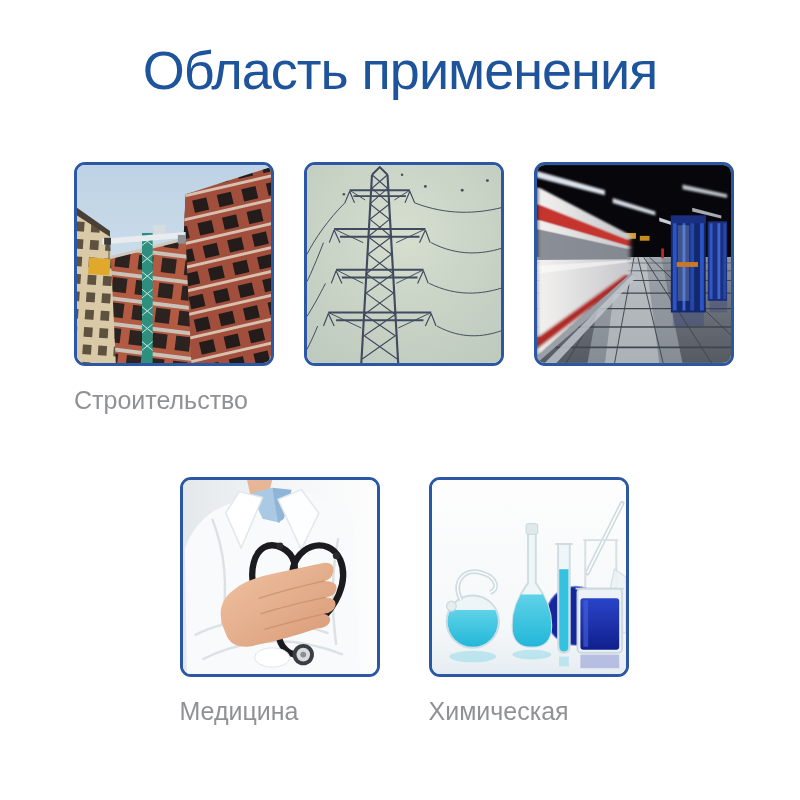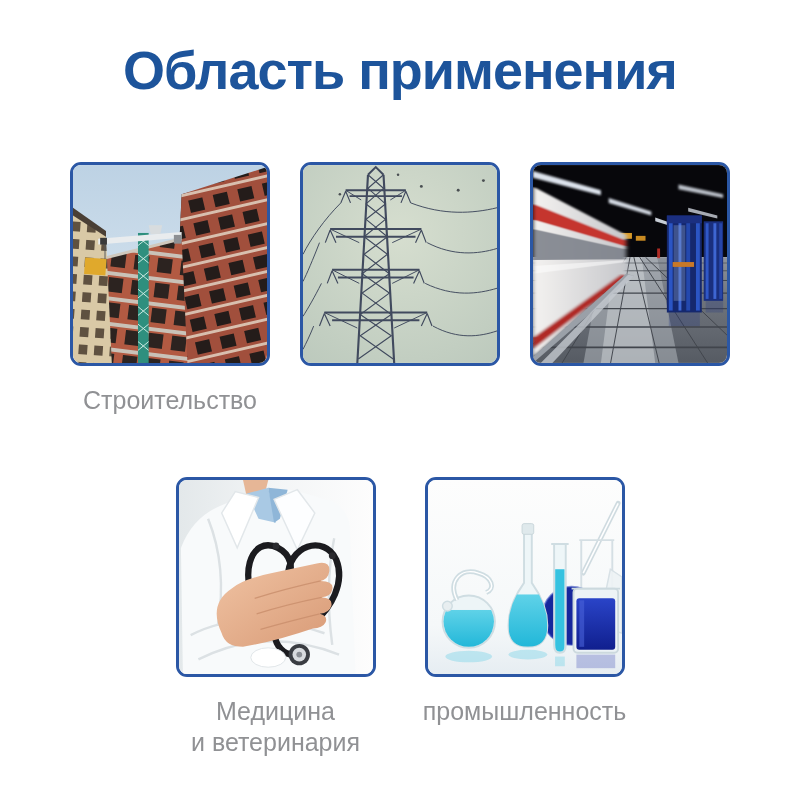--- a/index.html
+++ b/index.html
@@ -1,27 +1,27 @@
 <!DOCTYPE html>
 <html><head>
 <meta charset="utf-8">
 <style>
   * { margin:0; padding:0; box-sizing:border-box; }
   html,body { width:800px; height:800px; }
   body { background:#ffffff; font-family:"Liberation Sans", sans-serif; }
   .slide { position:relative; width:800px; height:800px; background:#ffffff; overflow:hidden; }
   .title {
     position:absolute; top:42px; left:0; width:800px;
-    text-align:center; font-size:54px; line-height:1.05; font-weight:700;
+    text-align:center; font-size:54px; line-height:1.05; font-weight:400;
     color:#1d549b; letter-spacing:-1px;
   }
   .row { position:absolute; left:0; width:800px; display:flex; justify-content:center; align-items:flex-start; }
   .row-1 { top:162px; gap:38px; }
   .row-2 { top:477px; gap:57px; }
-  .card { display:flex; flex-direction:column; align-items:center; width:192px; }
+  .card { display:flex; flex-direction:column; align-items:flex-start; width:192px; }
   .thumb {
     width:200px; border:3px solid #2b57a5; border-radius:11px;
     overflow:hidden; background:#ffffff;
   }
   .row-1 .thumb { height:204px; }
   .row-2 .thumb { height:200px; }
   .thumb svg { display:block; width:100%; height:100%; }
   .caption {
     margin-top:19px; text-align:center;
     font-size:25px; line-height:31px; color:#909194; font-weight:400;
@@ -255,21 +255,20 @@
           <path d="M44,158 Q30,128 54,112 Q66,102 96,96 L142,86 Q156,83 155,94 Q154,102 146,104 Q160,104 158,113 Q157,120 147,121 Q159,122 157,130 Q155,137 145,138 Q154,140 151,147 Q148,153 138,153 Q100,166 66,172 Q48,172 44,158 Z" fill="url(#c4skin)"></path>
           <g stroke="#c98e6c" stroke-width="1.4" fill="none" opacity="0.8">
             <path d="M146,104 Q110,112 78,122"></path>
             <path d="M147,121 Q112,128 80,138"></path>
             <path d="M145,138 Q112,146 84,154"></path>
           </g>
         </svg>
       </div>
       <figcaption class="caption">
         <span>Медицина</span>
-        <span>и ветеринария</span>
       </figcaption>
     </figure>
 
     <figure class="card">
       <div class="thumb">
         <svg viewBox="0 0 200 200" preserveAspectRatio="xMidYMid meet">
           <defs>
             <linearGradient id="c5bg" x1="0" y1="0" x2="0" y2="1">
               <stop offset="0" stop-color="#fdfdfd"></stop>
                 <stop offset="0.75" stop-color="#f5f8f9"></stop>
@@ -317,19 +316,19 @@
           <line x1="148" y1="112" x2="198" y2="112" stroke="#ccd9de" stroke-width="2"></line>
           <g opacity="0.25">
             <rect x="153" y="180" width="40" height="14" fill="#1c2fa8"></rect>
             <rect x="131" y="182" width="10" height="10" fill="#35c2e0"></rect>
             <ellipse cx="42" cy="182" rx="24" ry="6" fill="#2fc0dd"></ellipse>
             <ellipse cx="103" cy="180" rx="20" ry="5" fill="#2fc0dd"></ellipse>
           </g>
         </svg>
       </div>
       <figcaption class="caption">
-        <span>промышленность</span>
+        <span>Химическая</span>
       </figcaption>
     </figure>
 
   </div>
 
 </div>
 
 </body></html>

